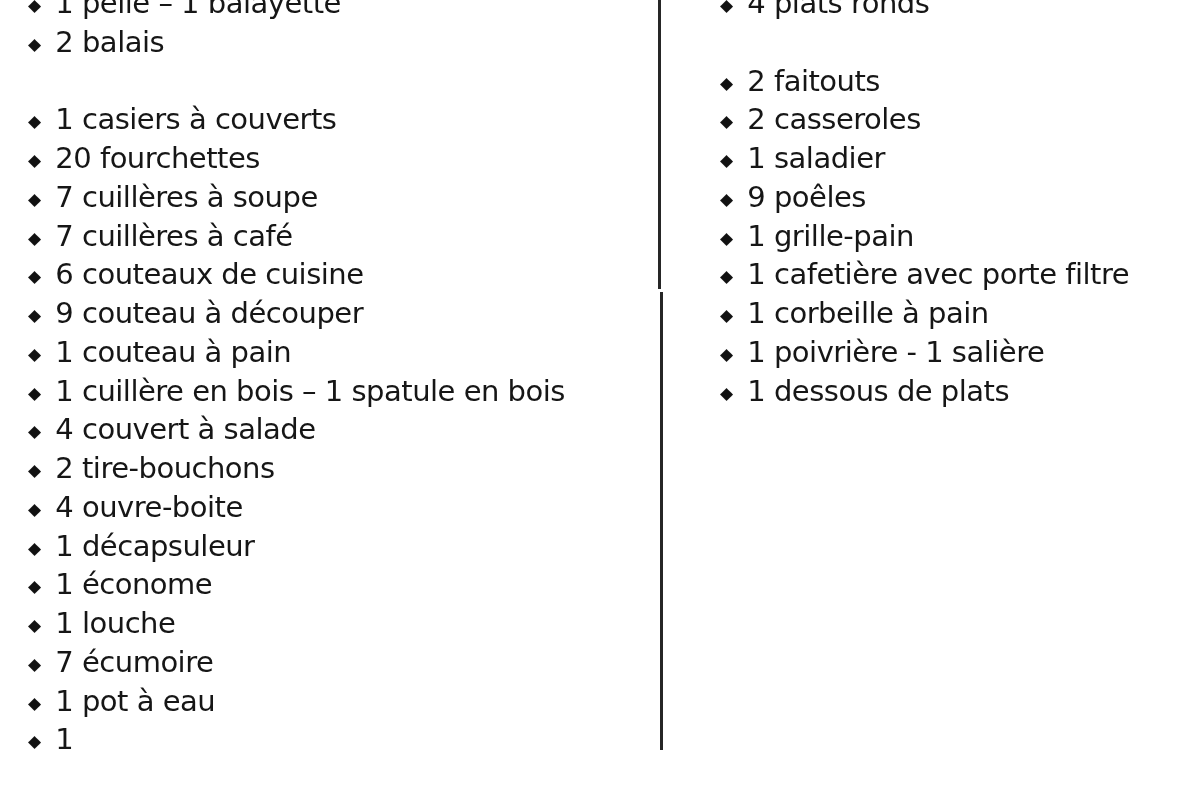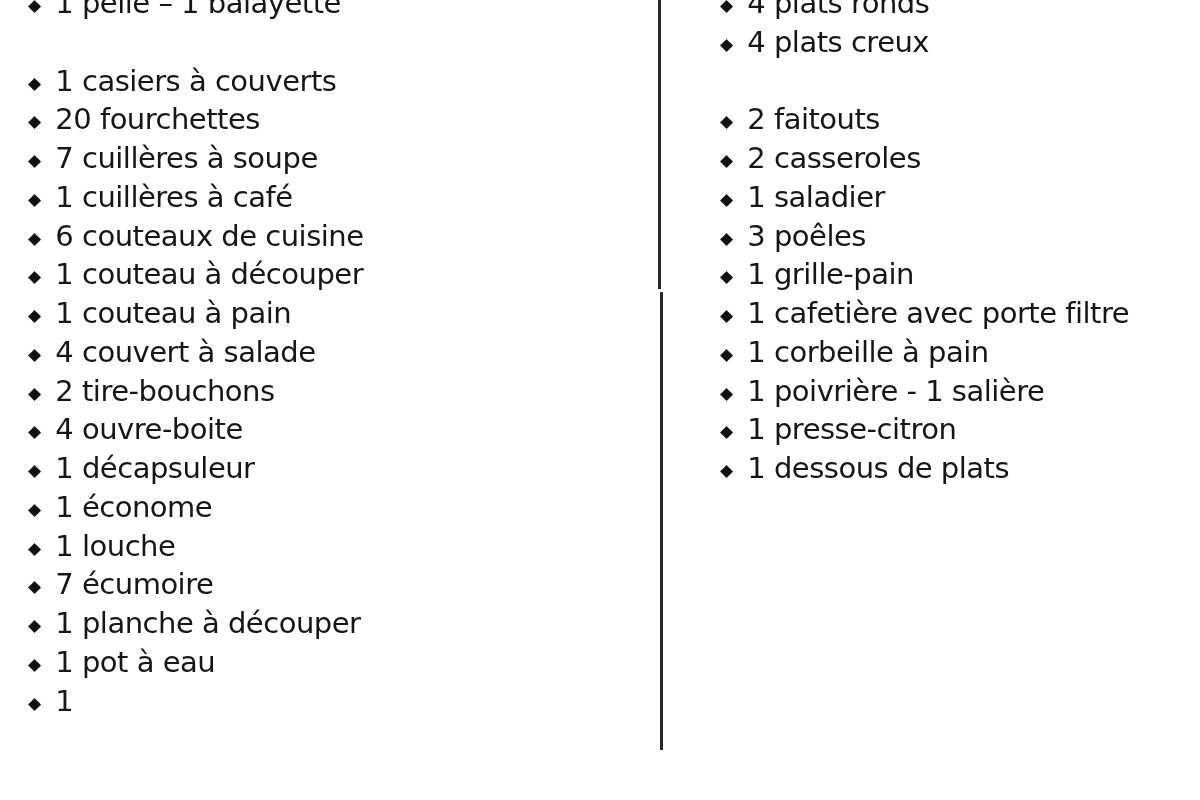--- a/index.html
+++ b/index.html
@@ -48,51 +48,59 @@
 </style>
 </head>
 <body>
 
 <div class="page">
   <div class="column col-left">
       <div class="row">
     <span class="bullet">◆</span>
     <span class="item-text">1 pelle – 1 balayette</span>
   </div>
+      <div class="row">
+    <span class="bullet">◆</span>
+    <span class="item-text">2 balais</span>
+  </div>
       <div class="row blank">
     <span class="bullet"></span>
     <span class="item-text"></span>
   </div>
       <div class="row">
     <span class="bullet">◆</span>
     <span class="item-text">1 casiers à couverts</span>
   </div>
       <div class="row">
     <span class="bullet">◆</span>
     <span class="item-text">20 fourchettes</span>
   </div>
       <div class="row">
     <span class="bullet">◆</span>
     <span class="item-text">7 cuillères à soupe</span>
   </div>
       <div class="row">
     <span class="bullet">◆</span>
-    <span class="item-text">1 cuillères à café</span>
+    <span class="item-text">7 cuillères à café</span>
   </div>
       <div class="row">
     <span class="bullet">◆</span>
     <span class="item-text">6 couteaux de cuisine</span>
   </div>
       <div class="row">
     <span class="bullet">◆</span>
-    <span class="item-text">1 couteau à découper</span>
+    <span class="item-text">9 couteau à découper</span>
   </div>
       <div class="row">
     <span class="bullet">◆</span>
     <span class="item-text">1 couteau à pain</span>
+  </div>
+      <div class="row">
+    <span class="bullet">◆</span>
+    <span class="item-text">1 cuillère en bois – 1 spatule en bois</span>
   </div>
       <div class="row">
     <span class="bullet">◆</span>
     <span class="item-text">4 couvert à salade</span>
   </div>
       <div class="row">
     <span class="bullet">◆</span>
     <span class="item-text">2 tire-bouchons</span>
   </div>
       <div class="row">
@@ -110,82 +118,70 @@
       <div class="row">
     <span class="bullet">◆</span>
     <span class="item-text">1 louche</span>
   </div>
       <div class="row">
     <span class="bullet">◆</span>
     <span class="item-text">7 écumoire</span>
   </div>
       <div class="row">
     <span class="bullet">◆</span>
-    <span class="item-text">1 planche à découper</span>
-  </div>
-      <div class="row">
-    <span class="bullet">◆</span>
     <span class="item-text">1 pot à eau</span>
   </div>
       <div class="row">
     <span class="bullet">◆</span>
     <span class="item-text">1</span>
   </div>
     </div>
 
   <div class="divider-seg top"></div>
   <div class="divider-seg bottom"></div>
 
   <div class="column col-right">
       <div class="row">
     <span class="bullet">◆</span>
     <span class="item-text">4 plats ronds</span>
-  </div>
-      <div class="row">
-    <span class="bullet">◆</span>
-    <span class="item-text">4 plats creux</span>
   </div>
       <div class="row blank">
     <span class="bullet"></span>
     <span class="item-text"></span>
   </div>
       <div class="row">
     <span class="bullet">◆</span>
     <span class="item-text">2 faitouts</span>
   </div>
       <div class="row">
     <span class="bullet">◆</span>
     <span class="item-text">2 casseroles</span>
   </div>
       <div class="row">
     <span class="bullet">◆</span>
     <span class="item-text">1 saladier</span>
   </div>
       <div class="row">
     <span class="bullet">◆</span>
-    <span class="item-text">3 poêles</span>
+    <span class="item-text">9 poêles</span>
   </div>
       <div class="row">
     <span class="bullet">◆</span>
     <span class="item-text">1 grille-pain</span>
   </div>
       <div class="row">
     <span class="bullet">◆</span>
     <span class="item-text">1 cafetière avec porte filtre</span>
   </div>
       <div class="row">
     <span class="bullet">◆</span>
     <span class="item-text">1 corbeille à pain</span>
   </div>
       <div class="row">
     <span class="bullet">◆</span>
     <span class="item-text">1 poivrière - 1 salière</span>
   </div>
       <div class="row">
     <span class="bullet">◆</span>
-    <span class="item-text">1 presse-citron</span>
-  </div>
-      <div class="row">
-    <span class="bullet">◆</span>
     <span class="item-text">1 dessous de plats</span>
   </div>
     </div>
 </div>
 
 </body></html>

